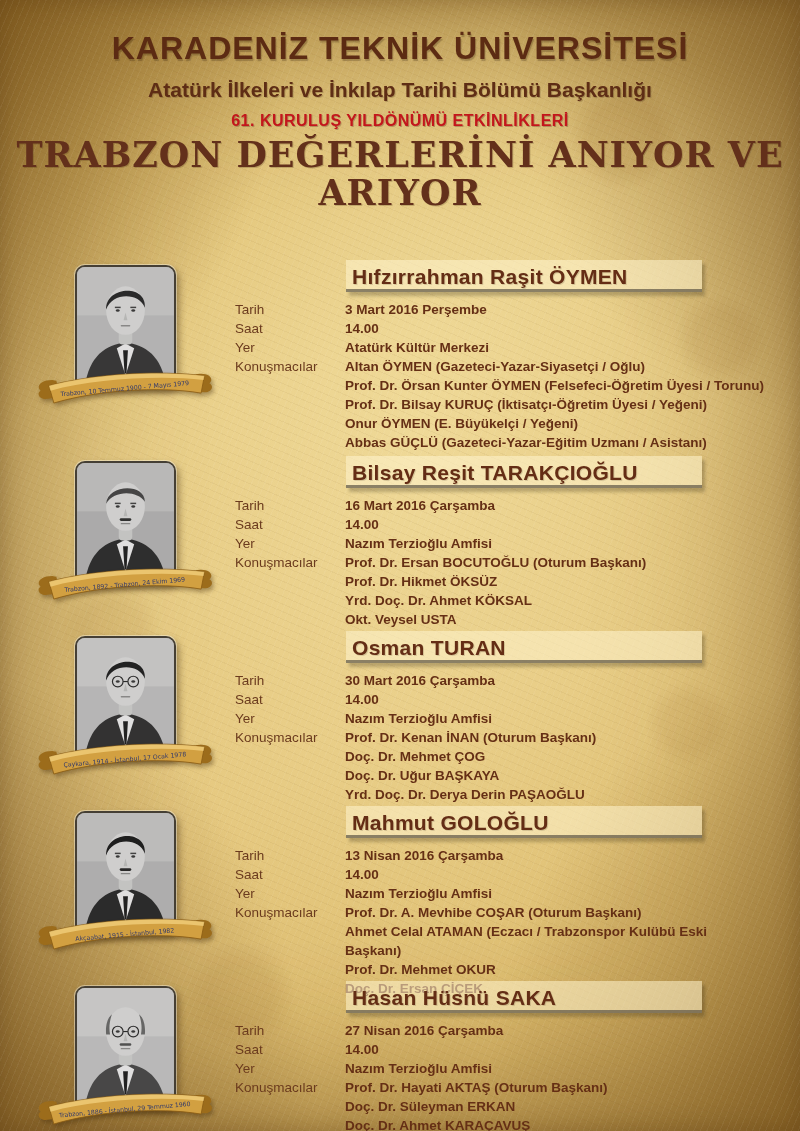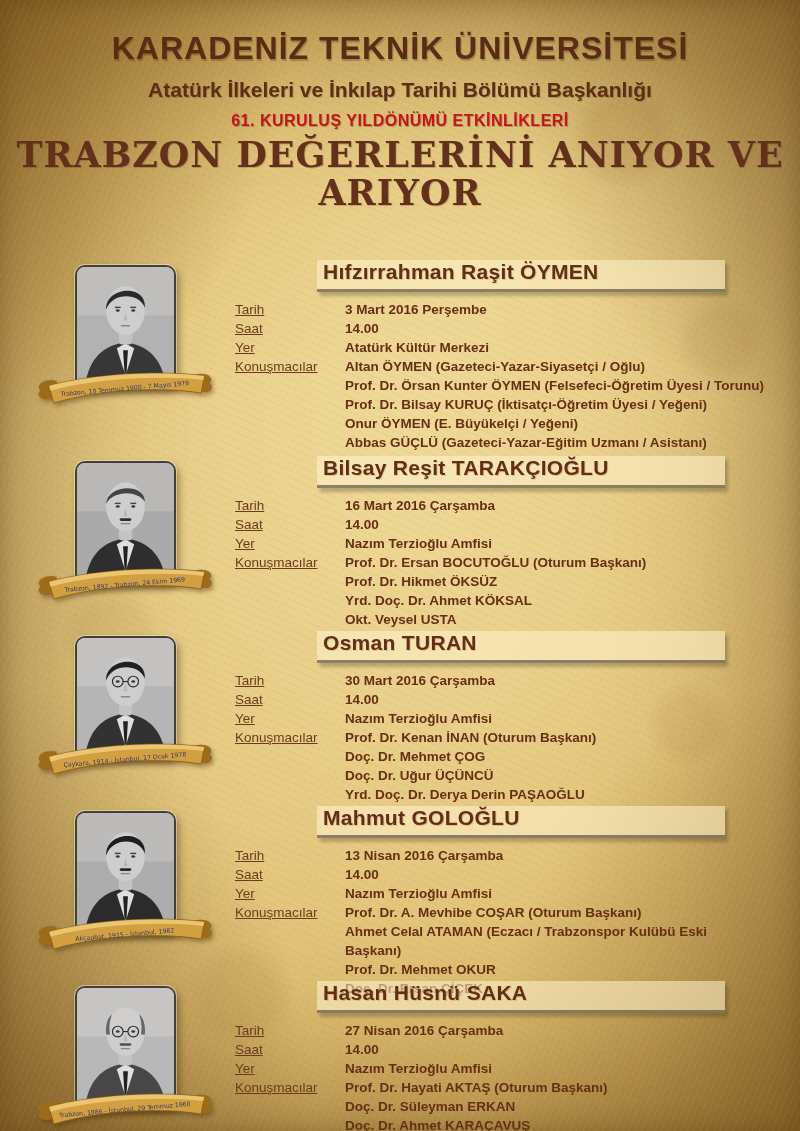--- a/index.html
+++ b/index.html
@@ -40,28 +40,28 @@
   .event.first{height:196px;}
   .photo-col{width:235px; flex:none; position:relative;}
   .photo-wrap{width:190px; margin-left:30px; padding-top:5px; display:flex; flex-direction:column; align-items:center;}
   .photo{width:97px; height:120px; border-radius:10px; overflow:hidden;
     border:2px solid #453f35; box-shadow:0 0 0 1px rgba(255,250,230,.45), 3px 4px 7px rgba(60,38,8,.45);
     background:#b3afa8;}
   .photo svg{display:block; width:100%; height:100%; filter:saturate(.1);}
   .ribbon{width:182px; height:47px; margin-top:-26px; position:relative; z-index:2;
     filter:drop-shadow(2px 3px 2px rgba(70,45,10,.4));}
   .content-col{flex:1; min-width:0; padding-right:34px;}
-  .name-band{height:32px; width:408px; margin-left:82px; display:flex; align-items:flex-start;
+  .name-band{height:32px; width:356px; margin-left:111px; display:flex; align-items:flex-end;
     background:rgba(255,244,206,.55); border-bottom:3px solid rgba(82,74,60,.65);
     box-shadow:3px 4px 3px rgba(40,30,10,.25); padding-left:6px; box-sizing:border-box;}
   .name-band span{font-size:21px; font-weight:800; letter-spacing:.3px; color:#642d15;
     white-space:nowrap; text-shadow:1px 1px 0 rgba(40,20,0,.15);}
   .details{margin-top:8px;}
   .row{display:flex; align-items:flex-start;}
-  .lbl{width:110px; flex:none; font-size:13.5px; line-height:19px; color:#6b3b1e; font-weight:400;text-decoration:underline;}
+  .lbl{width:110px; flex:none; font-size:13.5px; line-height:19px; color:#6b3b1e; font-weight:400;}
   .val{font-size:13.5px; line-height:19px; color:#652f15; font-weight:700;}
   .speakers .speaker{font-size:13.5px; line-height:19px; color:#652f15; font-weight:700;}
 </style>
 </head>
 <body>
 
 <div class="page">
   <div class="texture"></div>
 
   <div class="header">
@@ -243,21 +243,21 @@
             </div>
           <div class="row">
               <div class="lbl">Yer</div>
               <div class="val">Nazım Terzioğlu Amfisi</div>
             </div>
           <div class="row">
               <div class="lbl">Konuşmacılar</div>
               <div class="val speakers">
                 <div class="speaker">Prof. Dr. Kenan İNAN (Oturum Başkanı)</div>
                 <div class="speaker">Doç. Dr. Mehmet ÇOG</div>
-                <div class="speaker">Doç. Dr. Uğur ÜÇÜNCÜ</div>
+                <div class="speaker">Doç. Dr. Uğur BAŞKAYA</div>
                 <div class="speaker">Yrd. Doç. Dr. Derya Derin PAŞAOĞLU</div>
               </div>
             </div>
         </div>
       </div>
     </section>
 
     <section class="event">
       <div class="photo-col">
         <div class="photo-wrap">

